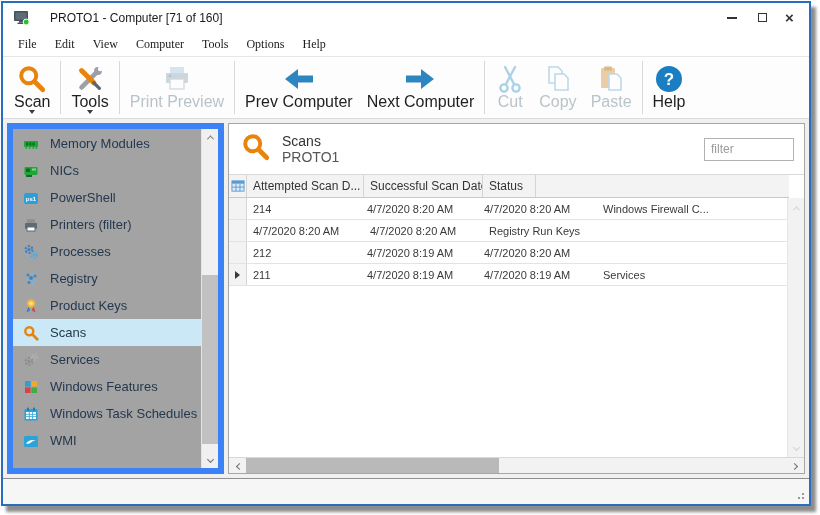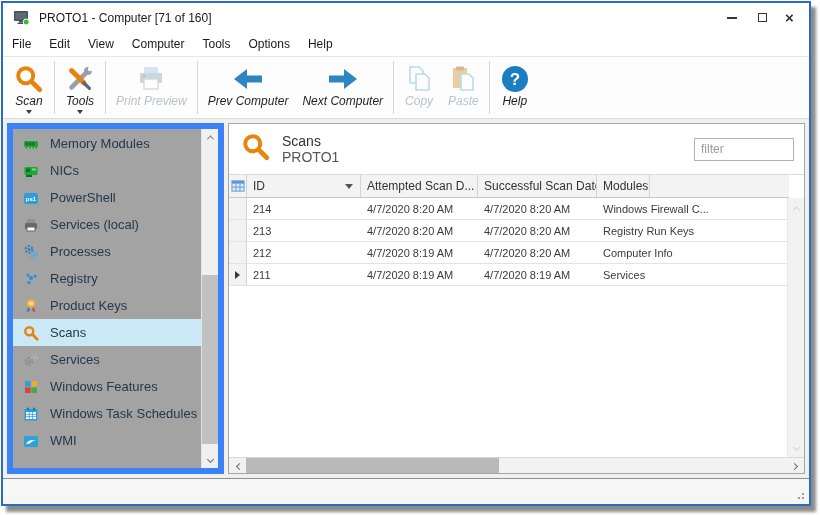--- a/index.html
+++ b/index.html
@@ -4,36 +4,36 @@
 <style>
   * { margin:0; padding:0; box-sizing:border-box; }
   html,body { width:820px; height:515px; background:#ffffff; overflow:hidden;
     font-family:"Liberation Sans","DejaVu Sans",sans-serif; }
   .window {
     position:absolute; left:1px; top:1px; width:810px; height:505px;
     border:2px solid #2a6dbc; background:#fff; display:flex; flex-direction:column;
     box-shadow:5px 6px 3px rgba(0,0,0,.45);
   }
   
-  .titlebar { height:29px; flex:0 0 29px; display:flex; align-items:center; padding-left:10px; background:#fff; }
+  .titlebar { height:29px; flex:0 0 29px; display:flex; align-items:center; padding-left:10px; background:#fff;gap:11px; }
   .app-icon { width:17px; height:17px; margin-right:9px; }
   .title { font-size:12px; color:#1a1a1a; }
   .win-controls { margin-left:auto; display:flex; height:100%; }
   .wc { width:31px; height:100%; display:flex; align-items:center; justify-content:center; color:#333; cursor:default; }
   .minbar { width:10px; height:2px; background:#333; display:block; }
   .maxbox { width:9px; height:9px; border:1.5px solid #333; display:block; }
   .wc.close { font-size:15px; font-weight:bold; padding-right:8px; }
   
-  .menubar { height:25px; flex:0 0 25px; display:flex; align-items:center; border-bottom:1px solid #e6e6e6; background:#fff; }
+  .menubar { height:25px; flex:0 0 25px; display:flex; align-items:center; padding-left:6px; border-bottom:1px solid #e6e6e6; background:#fff;font-family:Liberation Serif, serif; }
   .menu-item { font-size:12px; color:#1a1a1a; padding:4px 9px; }
   
   .toolbar { height:62px; flex:0 0 62px; display:flex; align-items:stretch; padding:2px 0 2px 4px; border-bottom:1px solid #dcdcdc; background:#fdfdfd; }
   .tbtn { display:flex; flex-direction:column; align-items:center; justify-content:flex-start; padding:3px 7px 1px; min-width:44px; }
   .ticon { height:33px; display:flex; align-items:center; justify-content:center; }
-  .tlabel { font-size:12px; color:#1f1f1f; white-space:nowrap; line-height:13px;font-style:italic; }
+  .tlabel { font-size:16px; color:#1f1f1f; white-space:nowrap; line-height:13px; }
   .tbtn.disabled .tlabel { color:#b9c3ca; }
   .caret { width:0; height:0; border-left:3.5px solid transparent; border-right:3.5px solid transparent; border-top:4px solid #3a3a3a; margin-top:2px; }
   .tsep { width:1px; background:#d8d8d8; margin:2px 3px; }
   
   .content { flex:1 1 auto; background:#f0f0f0; display:flex; padding:4px; overflow:hidden; }
   
   .sidebar-panel { width:217px; flex:0 0 217px; background:#a3a3a3; border:6px solid #3b82f6; position:relative; margin-right:4px; overflow:hidden; }
   .sidebar-list { position:absolute; left:0; top:1px; right:17px; }
   .snav-item { height:27px; display:flex; align-items:center; padding-left:10px; gap:11px; font-size:13px; color:#24384e; white-space:nowrap; }
   .snav-item.selected { background:#cbe8f6; }
@@ -47,21 +47,21 @@
   .chev.down { transform:rotate(45deg); }
   .chev.left { transform:rotate(135deg); }
   .chev.right { transform:rotate(-45deg); }
   .chev.faint { border-color:#ccd2d7; }
   
   .main-panel { flex:1 1 auto; background:#fff; border:1px solid #a6a6a6; display:flex; flex-direction:column; position:relative; overflow:hidden; }
   .main-header { flex:0 0 50px; display:flex; align-items:center; gap:11px; padding:0 10px 0 12px; }
   .mh-titles { display:flex; flex-direction:column; }
   .mh-title { font-size:14px; color:#333; line-height:16px; }
   .mh-sub { font-size:14px; color:#555; }
-  .filter-input { margin-left:auto; width:100px; height:23px; border:1px solid #b2b2b2; font-size:12px; padding:0 6px; color:#333; outline:none; font-family:inherit; }
+  .filter-input { margin-left:auto; width:90px; height:23px; border:1px solid #b2b2b2; font-size:12px; padding:0 6px; color:#333; outline:none; font-family:inherit; }
   .filter-input::placeholder { color:#9b9b9b; }
   
   .grid { flex:1 1 auto; position:relative; border-top:1px solid #d9d9d9; }
   .grid-header { display:flex; height:23px; background:#f3f3f3; border-bottom:1px solid #c9c9c9; width:560px; }
   .gh-cell { display:flex; align-items:center; font-size:12px; color:#333; padding-left:6px; border-right:1px solid #d4d4d4; overflow:hidden; white-space:nowrap; }
   .sort-caret { margin-left:auto; margin-right:7px; width:0; height:0; border-left:4px solid transparent; border-right:4px solid transparent; border-top:5px solid #555; }
   .grid-body { width:560px; }
   .grow { display:flex; height:22px; border-bottom:1px solid #e3e3e3; }
   .gcell { font-size:11px; color:#3a3a3a; padding-left:6px; display:flex; align-items:center; overflow:hidden; white-space:nowrap; }
   .gutter { background:#f3f3f3; border-right:1px solid #d4d4d4; display:flex; align-items:center; justify-content:center; padding:0; }
@@ -169,20 +169,31 @@
       <span class="ticon">
         <svg width="32" height="26" viewBox="0 0 32 26">
           <path d="M2 9.5 H17 V3 L30 13 L17 23 V16.5 H2 Z" fill="#2e86c1"></path>
         </svg>
       </span>
       <span class="tlabel">Next Computer</span>
     </div>
     <div class="tsep"></div>
     <div class="tbtn disabled">
       <span class="ticon">
+        <svg width="28" height="30" viewBox="0 0 28 30">
+          <line x1="9" y1="3" x2="18" y2="20" stroke="#abd3e8" stroke-width="2.4" stroke-linecap="round"></line>
+          <line x1="19" y1="3" x2="10" y2="20" stroke="#abd3e8" stroke-width="2.4" stroke-linecap="round"></line>
+          <circle cx="8" cy="24" r="3.6" fill="none" stroke="#abd3e8" stroke-width="2.4"></circle>
+          <circle cx="20" cy="24" r="3.6" fill="none" stroke="#abd3e8" stroke-width="2.4"></circle>
+        </svg>
+      </span>
+      <span class="tlabel">Cut</span>
+    </div>
+    <div class="tbtn disabled">
+      <span class="ticon">
         <svg width="30" height="30" viewBox="0 0 30 30">
           <path d="M6 3 h9 l4 4 v12 h-13 z" fill="#fdfdfd" stroke="#bcd9ea" stroke-width="1.6"></path>
           <path d="M12 10 h9 l4 4 v12 h-13 z" fill="#fdfdfd" stroke="#bcd9ea" stroke-width="1.6"></path>
         </svg>
       </span>
       <span class="tlabel">Copy</span>
     </div>
     <div class="tbtn disabled">
       <span class="ticon">
         <svg width="30" height="30" viewBox="0 0 30 30">
@@ -245,21 +256,21 @@
           <span>PowerShell</span>
         </div>
         <div class="snav-item">
           <span class="sicon">
             <svg width="16" height="16" viewBox="0 0 16 16">
                 <rect x="4" y="2" width="8" height="4" fill="#8a9299"></rect>
                 <rect x="2" y="6" width="12" height="6" rx="1" fill="#5f6a72"></rect>
                 <rect x="4" y="10" width="8" height="4" fill="#fff" stroke="#5f6a72" stroke-width="1"></rect>
               </svg>
           </span>
-          <span>Services (local)</span>
+          <span>Printers (filter)</span>
         </div>
         <div class="snav-item">
           <span class="sicon">
             <svg width="16" height="16" viewBox="0 0 16 16">
                 <circle cx="6" cy="5.5" r="3.4" fill="none" stroke="#3b7fc4" stroke-width="2.2" stroke-dasharray="2 1.6"></circle>
                 <circle cx="6" cy="5.5" r="1.6" fill="#3b7fc4"></circle>
                 <circle cx="11" cy="11" r="3" fill="none" stroke="#57a9dd" stroke-width="2" stroke-dasharray="1.8 1.5"></circle>
                 <circle cx="11" cy="11" r="1.4" fill="#57a9dd"></circle>
               </svg>
           </span>
@@ -377,59 +388,53 @@
         <div class="grid-header">
           <div class="gh-cell gutter c0">
             <svg width="14" height="14" viewBox="0 0 15 15">
                 <rect x="1" y="2" width="13" height="11" fill="#ddebf7" stroke="#5b9bd5" stroke-width="1"></rect>
                 <rect x="1" y="2" width="13" height="3" fill="#5b9bd5"></rect>
                 <line x1="5.3" y1="5" x2="5.3" y2="13" stroke="#5b9bd5" stroke-width="1"></line>
                 <line x1="9.6" y1="5" x2="9.6" y2="13" stroke="#5b9bd5" stroke-width="1"></line>
                 <line x1="1" y1="8.7" x2="14" y2="8.7" stroke="#5b9bd5" stroke-width="1"></line>
               </svg>
           </div>
-          <div class="gh-cell c1">
-            <span>ID</span>
-            <span class="sort-caret"></span>
-          </div>
           <div class="gh-cell c2">
             <span>Attempted Scan D...</span>
           </div>
           <div class="gh-cell c3">
             <span>Successful Scan Date</span>
           </div>
           <div class="gh-cell c5">
-            <span>Modules</span>
+            <span>Status</span>
           </div>
           <div class="gh-cell c6"></div>
         </div>
 
         <div class="grid-body">
           <div class="grow">
             <div class="gcell gutter c0"></div>
             <div class="gcell c1">214</div>
             <div class="gcell c2">4/7/2020 8:20 AM</div>
             <div class="gcell c3">4/7/2020 8:20 AM</div>
             <div class="gcell c4">Windows Firewall C...</div>
             <div class="gcell c5"></div>
           </div>
           <div class="grow">
             <div class="gcell gutter c0"></div>
-            <div class="gcell c1">213</div>
             <div class="gcell c2">4/7/2020 8:20 AM</div>
             <div class="gcell c3">4/7/2020 8:20 AM</div>
             <div class="gcell c4">Registry Run Keys</div>
             <div class="gcell c5"></div>
           </div>
           <div class="grow">
             <div class="gcell gutter c0"></div>
             <div class="gcell c1">212</div>
             <div class="gcell c2">4/7/2020 8:19 AM</div>
             <div class="gcell c3">4/7/2020 8:20 AM</div>
-            <div class="gcell c4">Computer Info</div>
             <div class="gcell c5"></div>
           </div>
           <div class="grow">
             <div class="gcell gutter c0">
                 <span class="cur-arrow"></span>
               </div>
             <div class="gcell c1">211</div>
             <div class="gcell c2">4/7/2020 8:19 AM</div>
             <div class="gcell c3">4/7/2020 8:19 AM</div>
             <div class="gcell c4">Services</div>

